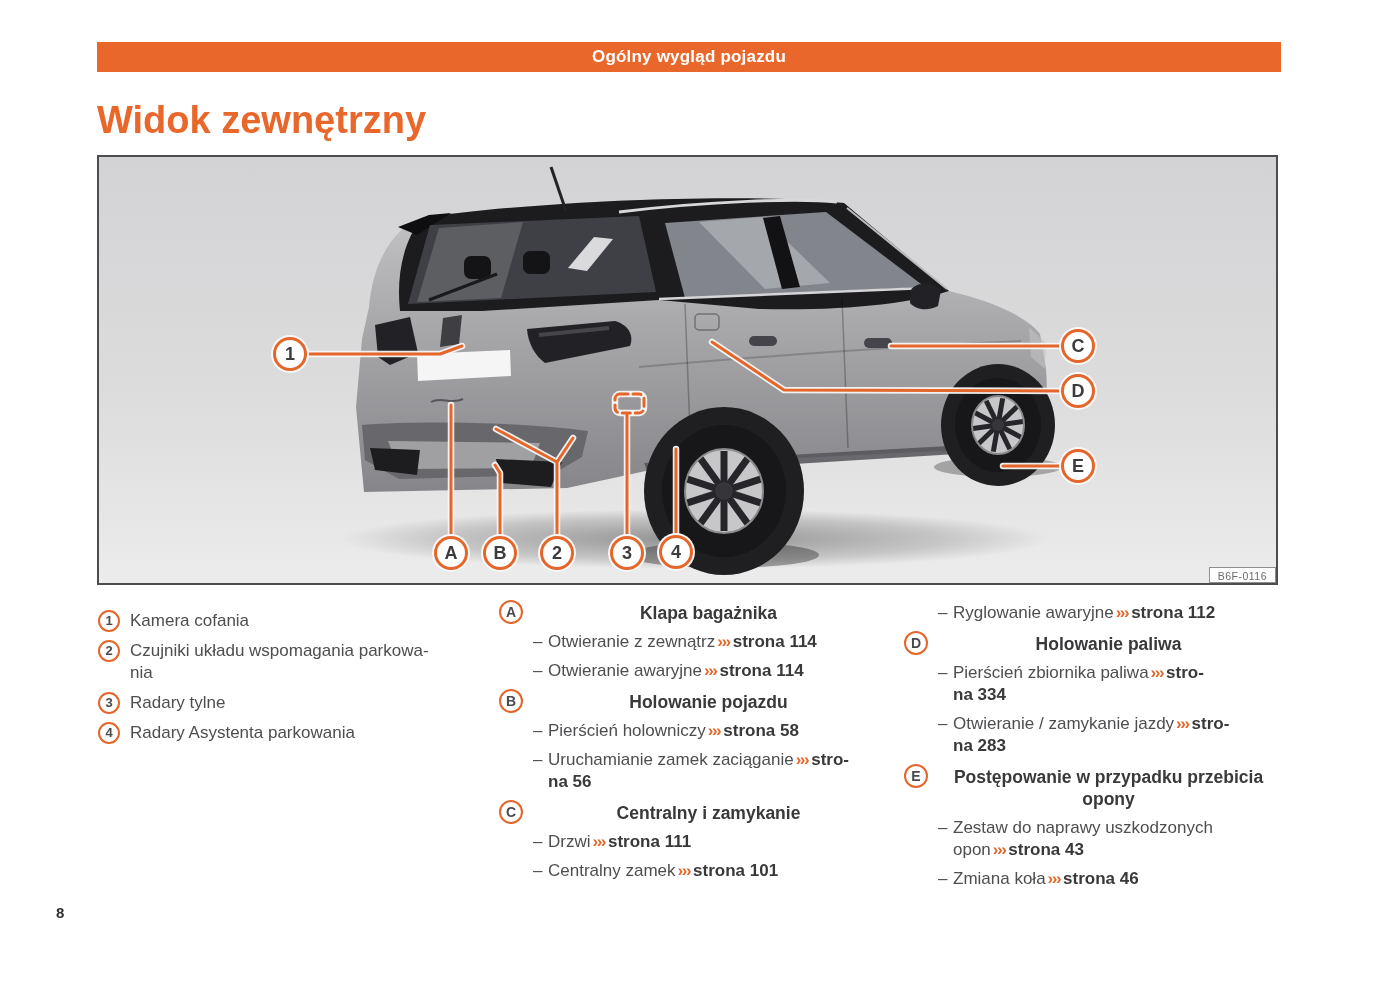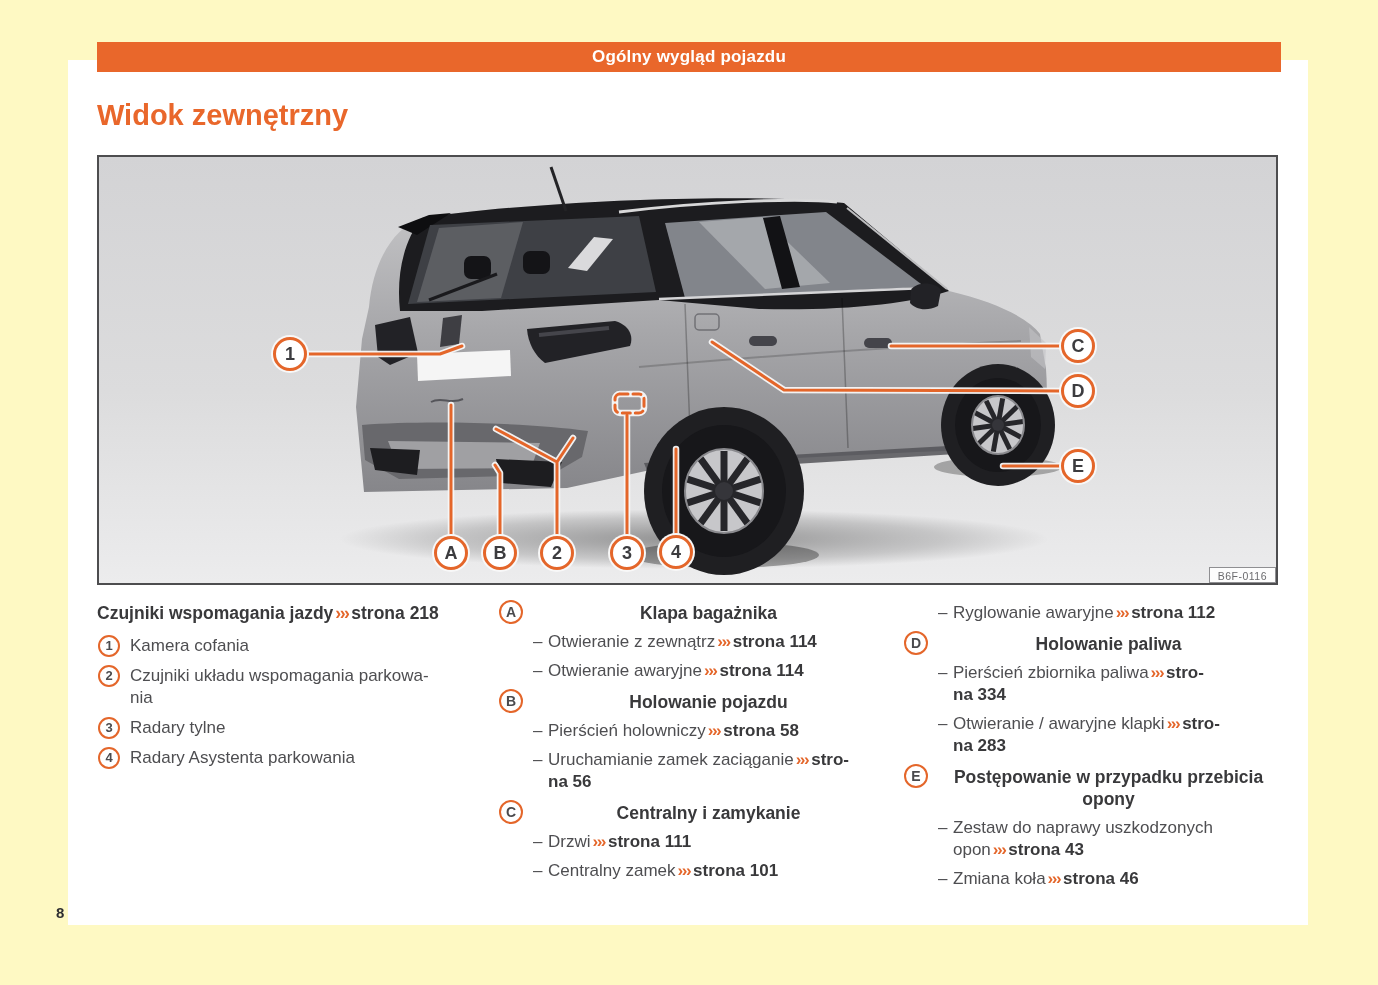--- a/index.html
+++ b/index.html
@@ -1,22 +1,22 @@
 <!DOCTYPE html>
 <html><head>
 <meta charset="utf-8">
 <style>
   html,body{margin:0;padding:0;background:#e3e3e4;}
-  .canvas{position:relative;width:1378px;height:985px;background:#fef9c3;overflow:hidden;
+  .canvas{position:relative;width:1378px;height:985px;background:#ffffff;overflow:hidden;
           font-family:"Liberation Sans",sans-serif;}
   .page{position:absolute;left:68px;top:60px;width:1240px;height:865px;background:#ffffff;}
   .topbar{position:absolute;left:97px;top:42px;width:1184px;height:30px;background:#e9672b;
           display:flex;align-items:center;justify-content:center;}
   .topbar span{color:#ffffff;font-weight:bold;font-size:17px;letter-spacing:.2px;white-space:pre;}
-  .h1{position:absolute;left:97px;top:99px;font-size:29px;font-weight:bold;color:#e9672b;white-space:pre;}
+  .h1{position:absolute;left:97px;top:99px;font-size:38px;font-weight:bold;color:#e9672b;white-space:pre;}
 
   .figure{position:absolute;left:97px;top:155px;width:1181px;height:430px;box-sizing:border-box;
           border:2px solid #4d4d4f;}
   .figure svg{position:absolute;left:0;top:0;}
   .figtag{position:absolute;right:0;bottom:0;background:#fdfdfd;border:1px solid #8f8f92;
           font-size:10.5px;color:#6b6b6e;padding:2px 8px 0;line-height:12px;letter-spacing:.5px;}
   .co{position:absolute;transform:translate(-50%,-50%);width:28px;height:28px;border:3px solid #e4662a;
       border-radius:50%;background:#ffffff;box-shadow:0 0 0 2px #f8f8f8;display:flex;align-items:center;
       justify-content:center;font-weight:bold;font-size:18px;color:#3c3c3f;}
 
@@ -208,23 +208,20 @@
         <span>D</span>
       </div>
     <div class="co" style="left:979px;top:309px">
         <span>E</span>
       </div>
 
     <div class="figtag">B6F-0116</div>
   </div>
 
   <div class="col" style="left:97px;width:385px">
-    <div class="lead">
-      <span class="t">Czujniki wspomagania jazdy</span><span class="arr">›››</span><span class="ref t">strona 218</span>
-    </div>
     <div class="num-item">
       <span class="badge-num">1</span>
       <span class="t">Kamera cofania</span>
     </div>
     <div class="num-item">
       <span class="badge-num">2</span>
       <span class="t">Czujniki układu wspomagania parkowa-
 nia</span>
     </div>
     <div class="num-item">
@@ -277,21 +274,21 @@
     </div>
     <div class="sec">
       <span class="badge-let">D</span>
       <div class="sec-title t">Holowanie paliwa</div>
     </div>
     <div class="sub">
       <span class="dash">–</span><span class="t">Pierścień zbiornika paliwa</span><span class="arr">›››</span><span class="ref t">stro-
 na 334</span>
     </div>
     <div class="sub">
-      <span class="dash">–</span><span class="t">Otwieranie / awaryjne klapki</span><span class="arr">›››</span><span class="ref t">stro-
+      <span class="dash">–</span><span class="t">Otwieranie / zamykanie jazdy</span><span class="arr">›››</span><span class="ref t">stro-
 na 283</span>
     </div>
     <div class="sec">
       <span class="badge-let">E</span>
       <div class="sec-title t">Postępowanie w przypadku przebicia
 opony</div>
     </div>
     <div class="sub">
       <span class="dash">–</span><span class="t">Zestaw do naprawy uszkodzonych
 opon</span><span class="arr">›››</span><span class="ref t">strona 43</span>

